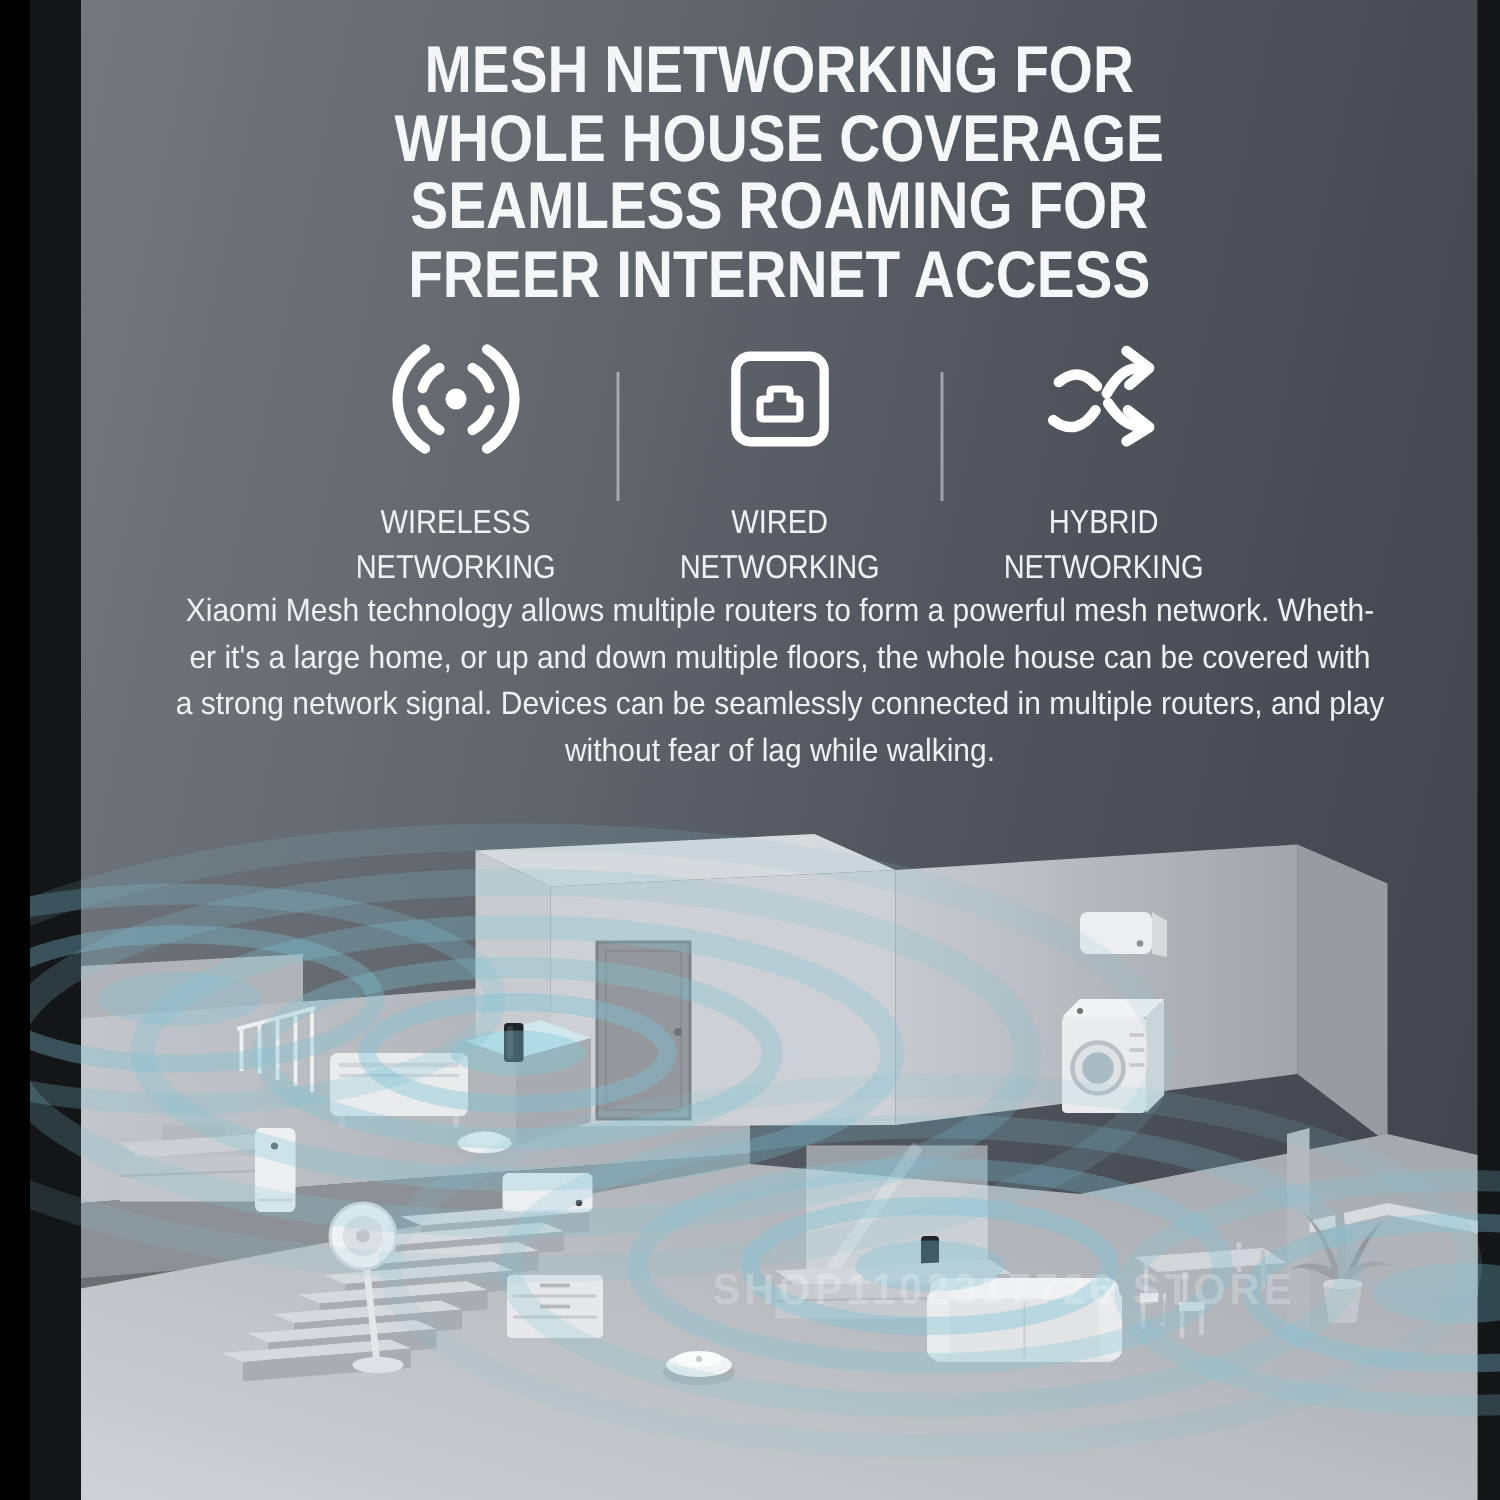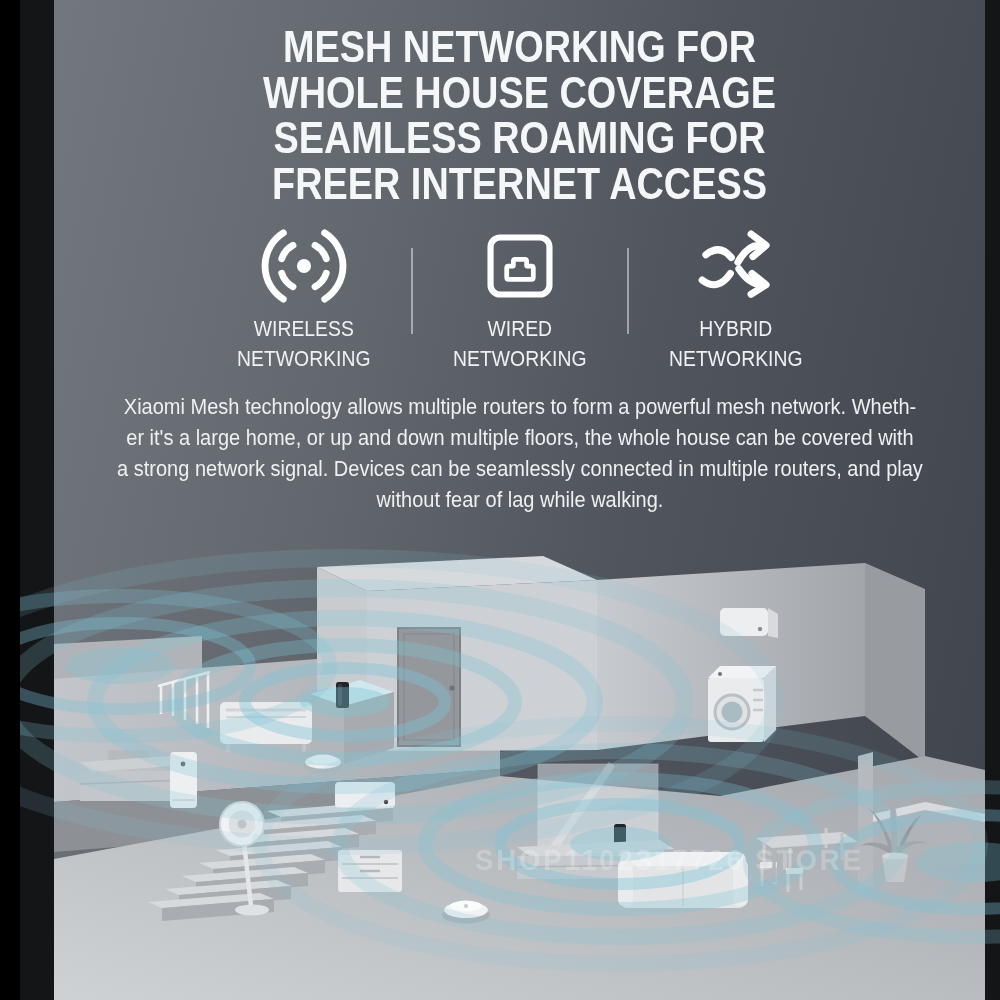--- a/index.html
+++ b/index.html
@@ -10,21 +10,21 @@
   .bar.left{left:0;width:34px;}
   .bar.right{right:0;width:35px;}
 
   .headline{position:absolute;top:24px;left:34px;right:35px;margin:0;
             text-align:center;color:#f5f6f7;font-weight:bold;
             font-size:44px;line-height:45.5px;letter-spacing:0;
             transform:scaleX(.86);transform-origin:50% 0;white-space:pre-line;}
 
   .features{position:absolute;top:224px;left:34px;right:35px;
             display:flex;justify-content:center;align-items:flex-start;}
-  .feature{width:190px;display:flex;flex-direction:column;align-items:center;}
+  .feature{width:190px;display:flex;flex-direction:column;align-items:center;gap:19px;}
   .icon-box{height:84px;display:flex;align-items:center;justify-content:center;}
   .icon-box svg{display:block;}
   .feature-label{margin-top:6px;text-align:center;color:#eff1f2;
                  font-size:22px;line-height:30px;white-space:pre-line;
                  transform:scaleX(.88);transform-origin:50% 0;}
   .vdivider{width:2px;height:86px;margin:24px 12px 0 12px;
             background:rgba(255,255,255,.45);}
 
   .description{position:absolute;top:392px;left:28px;right:28px;margin:0;
                text-align:center;color:#eef0f1;font-size:21.5px;line-height:31px;

